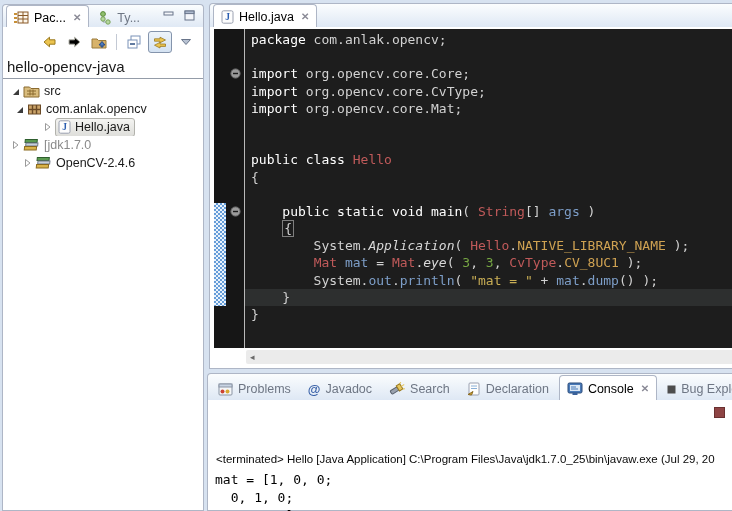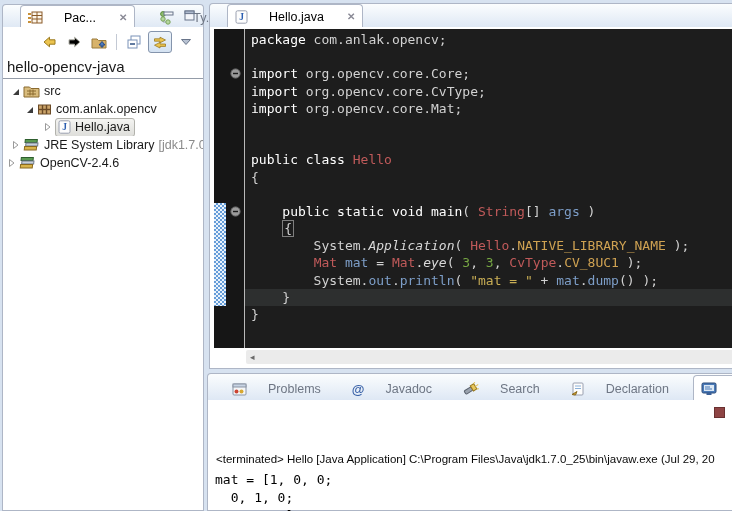--- a/index.html
+++ b/index.html
@@ -11,22 +11,22 @@
   }
   .panel{position:absolute;}
   .tabbar{
     position:absolute;left:0;top:0;right:0;height:25px;
     background:linear-gradient(#fbfdfe,#dde7f4);
     border:1px solid #aeb6c6;border-bottom:none;
     border-radius:4px 4px 0 0;
     display:flex;align-items:flex-end;box-sizing:border-box;
   }
   .tab{
-    display:flex;align-items:center;gap:21px;
-    height:22px;padding:0 7px;margin-left:17px;
+    display:flex;align-items:center;gap:5px;
+    height:22px;padding:0 7px;margin-left:3px;
     font-size:12.5px;color:#6e7684;white-space:nowrap;
     border-radius:4px 4px 0 0;box-sizing:border-box;
   }
   .tab.active{
     background:#fff;border:1px solid #aeb6c6;border-bottom:none;
     color:#000;height:24px;
   }
   .tab .close{font-size:10px;color:#8a8a96;font-weight:bold;margin-left:2px;}
   .panel-body{
     position:absolute;left:0;top:24px;right:0;bottom:0;
@@ -226,21 +226,21 @@
                 <path d="M1 3 L6.5 3 L8 4.5 L16 4.5 L16 13 L1 13 Z" fill="#d9bc7d" stroke="#8a6a30"></path>
                 <line x1="4" y1="7" x2="13" y2="7" stroke="#8a6a30"></line>
                 <line x1="4" y1="10" x2="13" y2="10" stroke="#8a6a30"></line>
                 <line x1="7" y1="5.5" x2="7" y2="11.5" stroke="#8a6a30"></line>
                 <line x1="10" y1="5.5" x2="10" y2="11.5" stroke="#8a6a30"></line>
               </svg>
             </span>
             <span>src</span>
           </span>
         </div>
-        <div class="tree-row" style="padding-left: 22px;">
+        <div class="tree-row" style="padding-left: 12px;">
           <span class="ic">
             <svg width="9" height="9" viewBox="0 0 9 9">
               <path d="M8 2 L8 8 L2 8 Z" fill="#3c3c3c"></path>
             </svg>
           </span>
           <span style="display: inline-flex; align-items: center; gap: 4px;">
             <span class="ic">
               <svg width="15" height="13" viewBox="0 0 15 13">
                 <rect x="1.5" y="2" width="12" height="9" fill="#caa36a" stroke="#6a4a26"></rect>
                 <line x1="1.5" y1="6.5" x2="13.5" y2="6.5" stroke="#6a4a26" stroke-width="1.4"></line>
@@ -274,25 +274,24 @@
             </svg>
           </span>
           <span style="display: inline-flex; align-items: center; gap: 4px;">
             <span class="ic">
               <svg width="17" height="14" viewBox="0 0 17 14">
                 <rect x="2.5" y="1.5" width="12" height="3" fill="#5a9a50" stroke="#2e5e2e" transform="skewX(-6)"></rect>
                 <rect x="3.5" y="5" width="12" height="3" fill="#c8d0da" stroke="#707a88" transform="skewX(-6)"></rect>
                 <rect x="2.5" y="8.5" width="12" height="3.5" fill="#d8b34a" stroke="#8a6a20" transform="skewX(-6)"></rect>
               </svg>
             </span>
-            <span>JRE System Library </span>
             <span class="decor">[jdk1.7.0</span>
           </span>
         </div>
-        <div class="tree-row" style="padding-left: 4px;">
+        <div class="tree-row" style="padding-left: 20px;">
           <span class="ic">
             <svg width="9" height="10" viewBox="0 0 9 10">
               <path d="M2.5 1.5 L7 5 L2.5 8.5 Z" fill="#ffffff" stroke="#9a9a9a"></path>
             </svg>
           </span>
           <span style="display: inline-flex; align-items: center; gap: 4px;">
             <span class="ic">
               <svg width="17" height="14" viewBox="0 0 17 14">
                 <rect x="2.5" y="1.5" width="12" height="3" fill="#5a9a50" stroke="#2e5e2e" transform="skewX(-6)"></rect>
                 <rect x="3.5" y="5" width="12" height="3" fill="#c8d0da" stroke="#707a88" transform="skewX(-6)"></rect>

